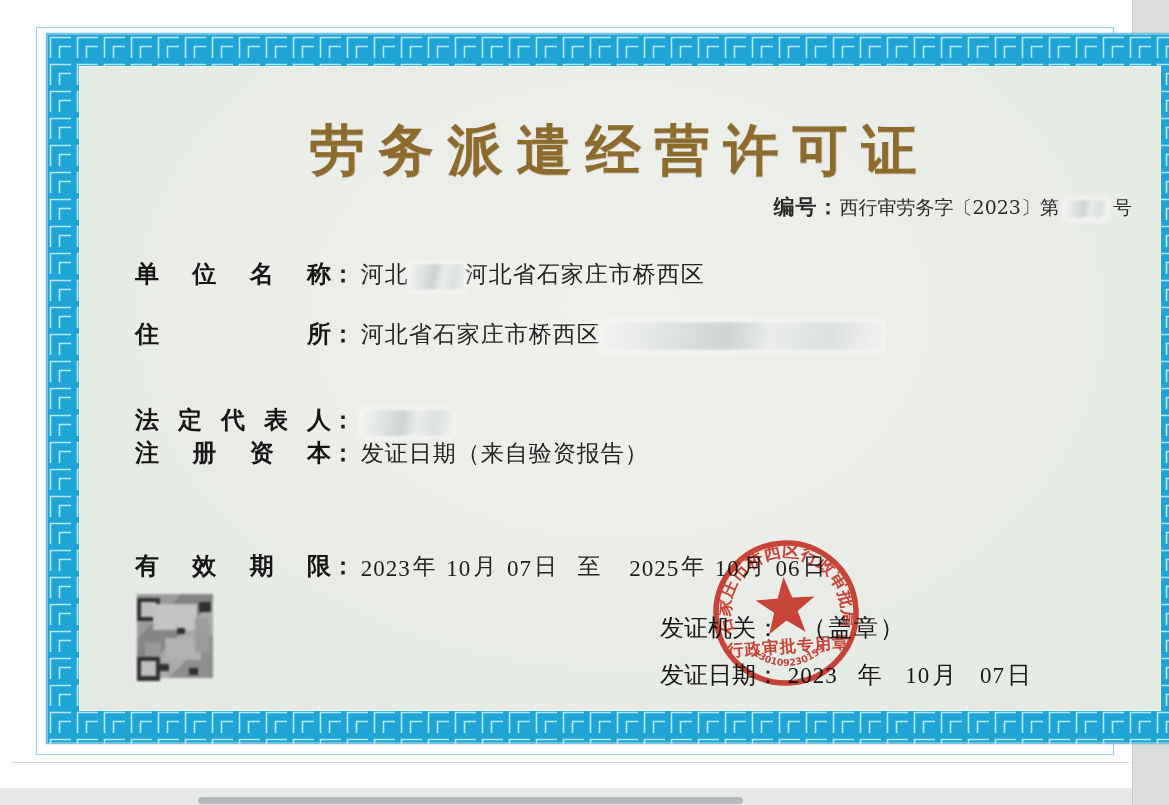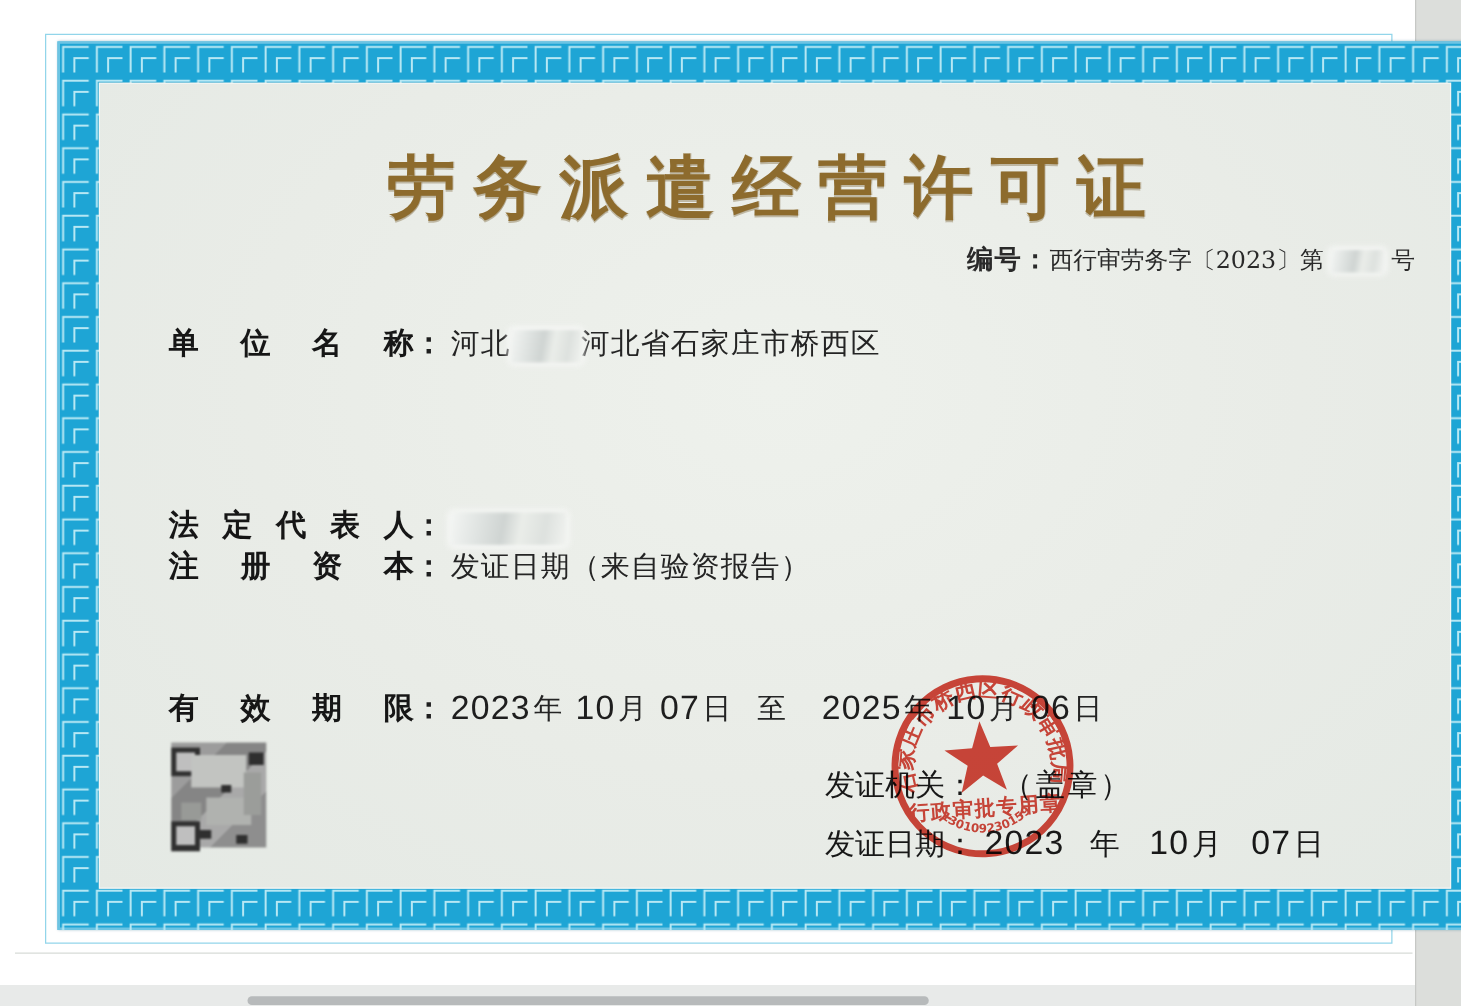--- a/index.html
+++ b/index.html
@@ -32,21 +32,21 @@
     font-family:"DejaVu Sans","Liberation Sans",sans-serif;
     font-size:55px;font-weight:900;letter-spacing:14px;color:#8d6b2d;
     text-shadow:0 1px 0 rgba(110,82,35,.35), 1px 0 0 rgba(110,82,35,.2);}
   .serial{position:absolute;top:127px;right:29px;font-size:19px;color:#2a2a2a;white-space:nowrap;}
   .serial .serial-label{font-size:21px;font-weight:bold;letter-spacing:1px;}
   .field-row{position:absolute;left:56px;height:34px;white-space:nowrap;font-size:24px;}
   .flabel{display:inline-block;width:196px;text-align:justify;text-align-last:justify;
     font-weight:600;color:#161616;letter-spacing:0;vertical-align:bottom;}
   .colon{display:inline-block;width:22px;font-weight:600;vertical-align:bottom;}
   .fvalue{font-size:23px;color:#242424;letter-spacing:1px;vertical-align:bottom;text-align:right;}
-  .num{font-family:Liberation Sans, sans-serif;font-size:27px;letter-spacing:1px;}
+  .num{font-family:Liberation Serif, serif;font-size:23px;letter-spacing:1px;}
   .redact{display:inline-block;vertical-align:middle;border-radius:2px;
     background:linear-gradient(100deg,#f3f5f3 0%,#dfe3e1 25%,#cfd4d2 45%,#eaede9 60%,#dde1de 80%,#f1f3f0 100%);
     filter:blur(1.1px);box-shadow:0 0 5px 2px rgba(248,250,248,.9);}
   .unit{margin:0 2px;}
   .gap-s{display:inline-block;width:10px;}
   .gap-m{display:inline-block;width:20px;}
   
   .footer-line{position:absolute;white-space:nowrap;font-size:24px;color:#181818;}
   .stamp-note{margin-left:22px;letter-spacing:2px;}
   
@@ -89,20 +89,24 @@
       <span class="serial-label">编号</span><span class="serial-label">：</span><span>西行审劳务字〔2023〕第</span>
       <span class="redact" style="width:42px;height:18px;"></span>
       <span>号</span>
     </div>
 
     <div class="field-row" style="top:192px;">
       <span class="flabel">单 位 名 称</span><span class="colon">：</span>
       <span class="fvalue">河北</span><span class="redact" style="width:56px;height:26px;"></span><span class="fvalue">河北省石家庄市桥西区</span>
     </div>
 
+    <div class="field-row" style="top:252px;">
+      <span class="flabel">住 所</span><span class="colon">：</span>
+      <span class="fvalue">河北省石家庄市桥西区</span><span class="redact" style="width:282px;height:28px;"></span>
+    </div>
 
     <div class="field-row" style="top:295px;margin-top:43px;">
       <span class="flabel">法 定 代 表 人</span><span class="colon">：</span>
       <span class="redact" style="width:92px;height:26px;"></span>
     </div>
 
     <div class="field-row" style="top:371px;">
       <span class="flabel">注 册 资 本</span><span class="colon">：</span>
       <span class="fvalue">发证日期（来自验资报告）</span>
     </div>

